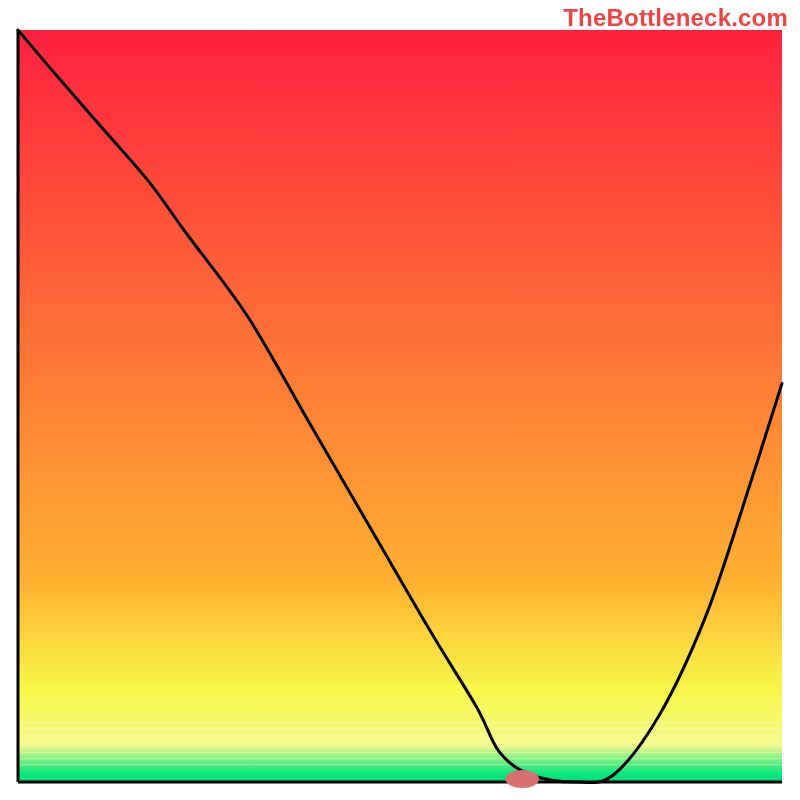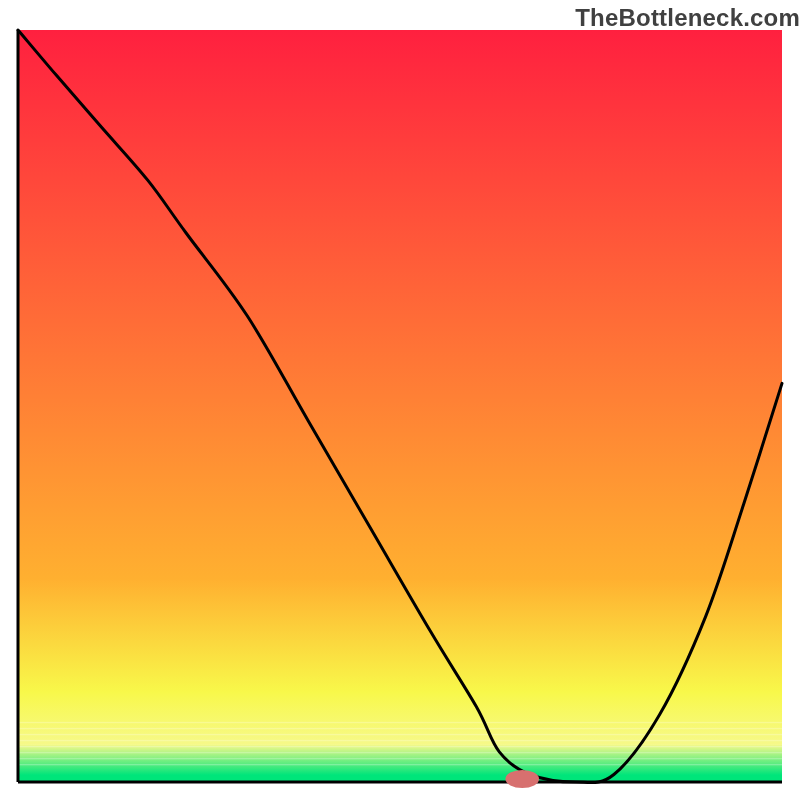--- a/index.html
+++ b/index.html
@@ -12,24 +12,24 @@
     font-family: Arial, Helvetica, sans-serif;
   }
   .canvas {
     position: relative;
     width: 800px;
     height: 800px;
   }
   .watermark {
     position: absolute;
     top: 4px;
-    right: 0;
+    right: 12px;
     font-size: 24px;
     font-weight: 600;
-    color: #404040;
+    color: #ef4444;
     letter-spacing: 0.2px;
     user-select: none;
   }
   svg {
     display: block;
   }
 </style>
 </head>
 <body>
 

